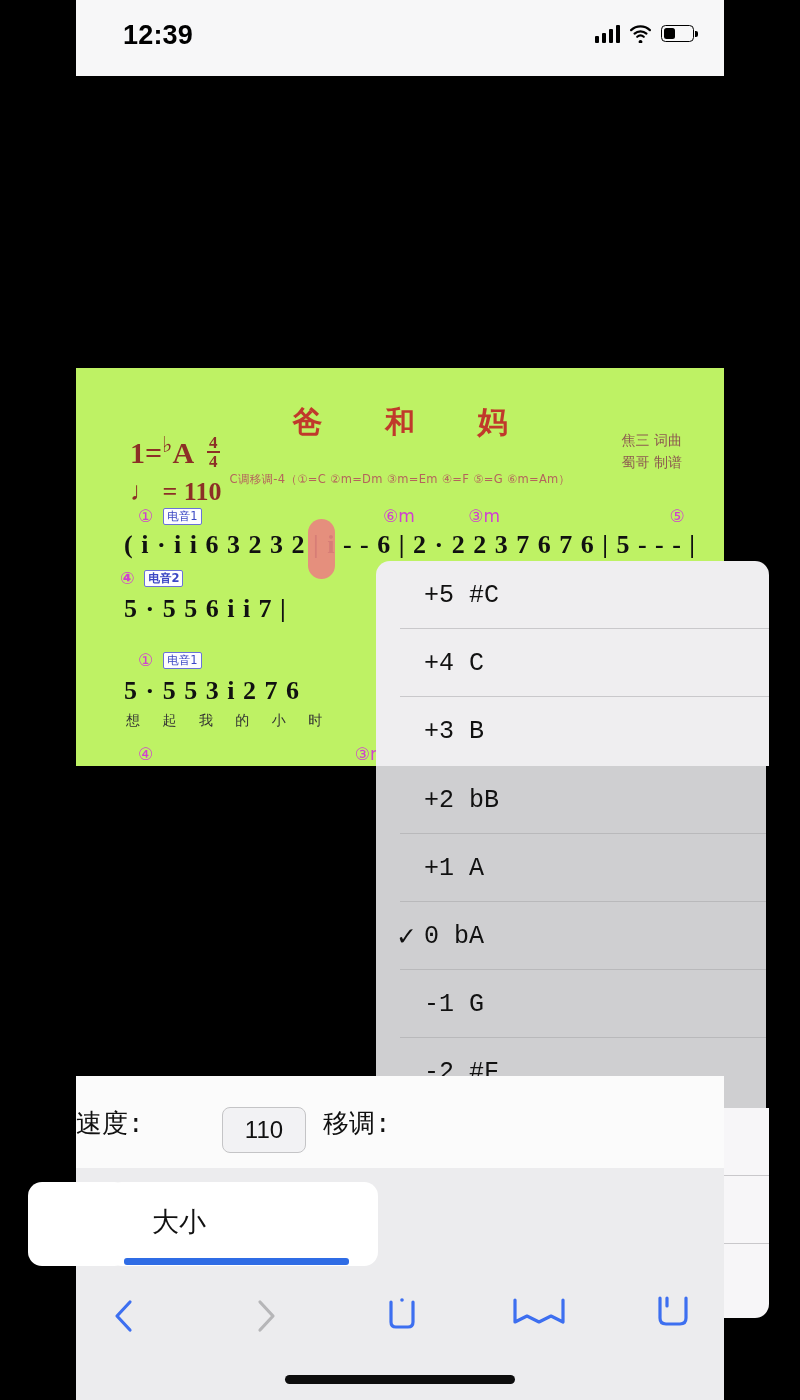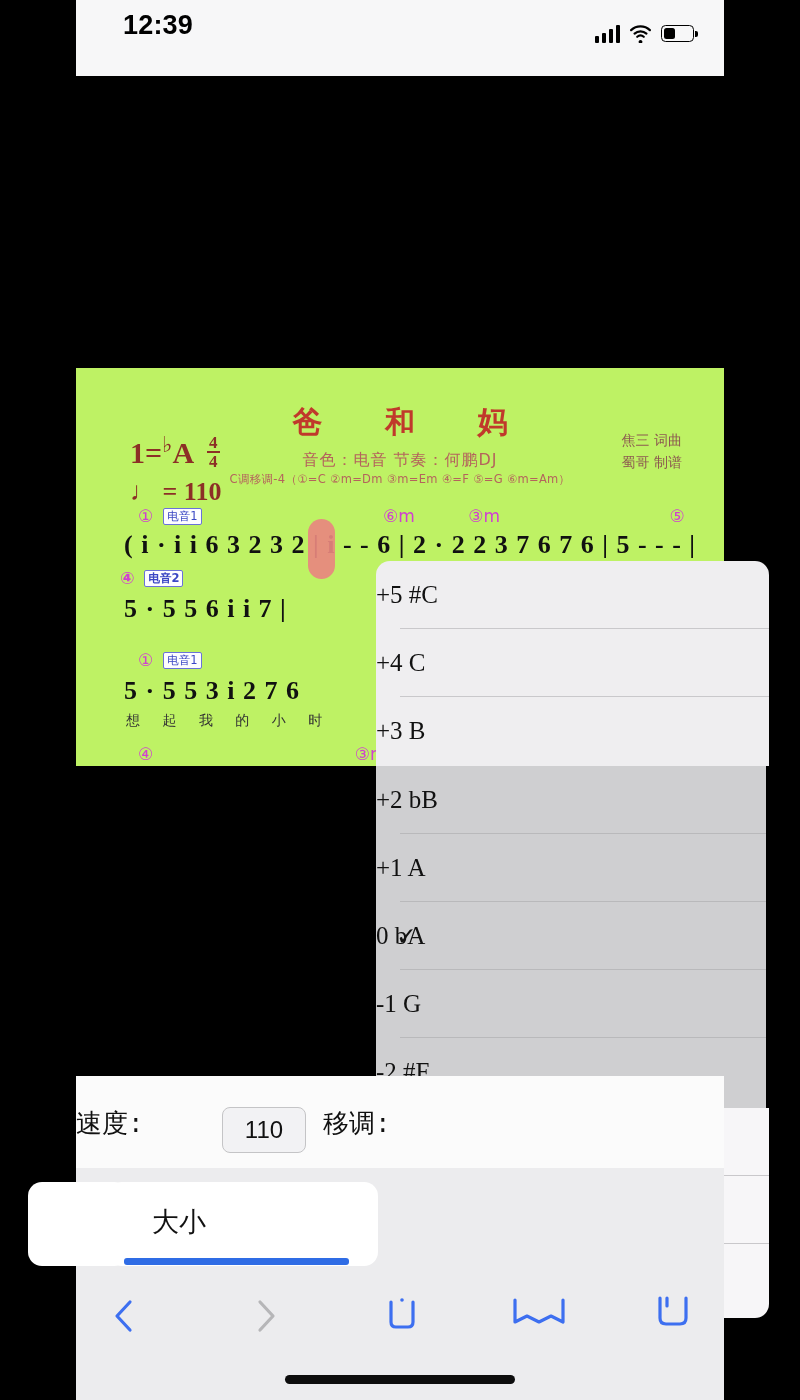--- a/index.html
+++ b/index.html
@@ -5,21 +5,21 @@
   html,body{margin:0;padding:0;background:#000;}
   body{width:800px;height:1400px;position:relative;overflow:hidden;
        font-family:"Liberation Sans","DejaVu Sans",sans-serif;}
 
   
   .phone{position:absolute;left:76px;top:0;width:648px;height:1400px;}
 
   
   .statusbar{position:absolute;left:0;top:0;width:648px;height:76px;
              background:#f7f7f8;}
-  .sb-time{position:absolute;left:47px;top:10px;font-size:27px;font-weight:600;
+  .sb-time{position:absolute;left:47px;top:20px;font-size:27px;font-weight:600;
            color:#000;letter-spacing:.2px;}
   .sb-right{position:absolute;right:30px;top:24px;display:flex;align-items:center;gap:9px;}
   .bars{display:flex;align-items:flex-end;gap:3px;height:19px;}
   .bars i{display:block;width:4px;background:#000;border-radius:1px;}
   .bars i:nth-child(1){height:7px}.bars i:nth-child(2){height:10px}
   .bars i:nth-child(3){height:14px}.bars i:nth-child(4){height:18px}
   .wifi{width:23px;height:18px;}
   .batt{width:33px;height:17px;border:1.8px solid #000;border-radius:4.5px;
         position:relative;box-sizing:border-box;}
   .batt::after{content:"";position:absolute;right:-4.5px;top:5px;width:2.5px;height:6px;
@@ -65,22 +65,22 @@
   .hl{position:absolute;left:232px;top:519px;width:27px;height:60px;
       background:#e8877f;border-radius:14px;opacity:.92;}
   .menu-clip-top{position:absolute;left:300px;top:561px;width:393px;height:205px;
                  background:#efeef0;border-radius:14px 14px 0 0;overflow:hidden;}
   .menu-clip-mid{position:absolute;left:300px;top:766px;width:390px;height:342px;
                  background:#cfcfd1;overflow:hidden;}
   .menu-clip-bot{position:absolute;left:300px;top:1108px;width:393px;height:210px;
                  background:#f7f6f8;border-radius:0 0 14px 14px;overflow:hidden;}
   .mi{position:absolute;left:0;width:100%;height:68px;box-sizing:border-box;
       display:flex;align-items:center;}
-  .mi .lbl{font-size:25px;color:#111;
-           font-family:Liberation Serif, serif;}
+  .mi .lbl{font-size:25px;color:#111;margin-left:48px;
+           font-family:Liberation Mono, monospace;}
   .mi .chk{position:absolute;left:20px;font-size:25px;color:#111;}
   .mi .sep{position:absolute;left:24px;right:0;bottom:0;height:1px;background:#c9c8cb;}
   .mi.g .sep{background:#b9b9bb;}
 
   
   .toolbar{position:absolute;left:0;top:1076px;width:648px;height:92px;background:#fbfbfb;}
   .tb-label{position:absolute;font-size:26px;color:#111;
             font-family:Liberation Mono, monospace;}
   .speed-label{left:0px;top:30px;}
   .tb-field{position:absolute;left:146px;top:23px;width:84px;height:46px;
@@ -140,21 +140,20 @@
       <div class="r1">
         <span>1</span><span>=</span><span class="flat">♭</span><span>A</span>
         <span class="meter">
           <b>4</b>
           <span>4</span>
         </span>
       </div>
       <div class="r2">♩ = 110</div>
     </div>
 
-    <div class="subline1">音色：电音 节奏：何鹏DJ</div>
     <div class="subline2">C调移调-4（①=C ②m=Dm ③m=Em ④=F ⑤=G ⑥m=Am）</div>
 
     <div class="credits">
       <div>焦三  词曲</div>
       <div>蜀哥  制谱</div>
     </div>
 
     <div class="chordrow" style="left:62px;top:138px;">
       <span>①</span><span class="tone-tag">电音1</span>
       <span style="margin-left:176px">⑥m</span>

